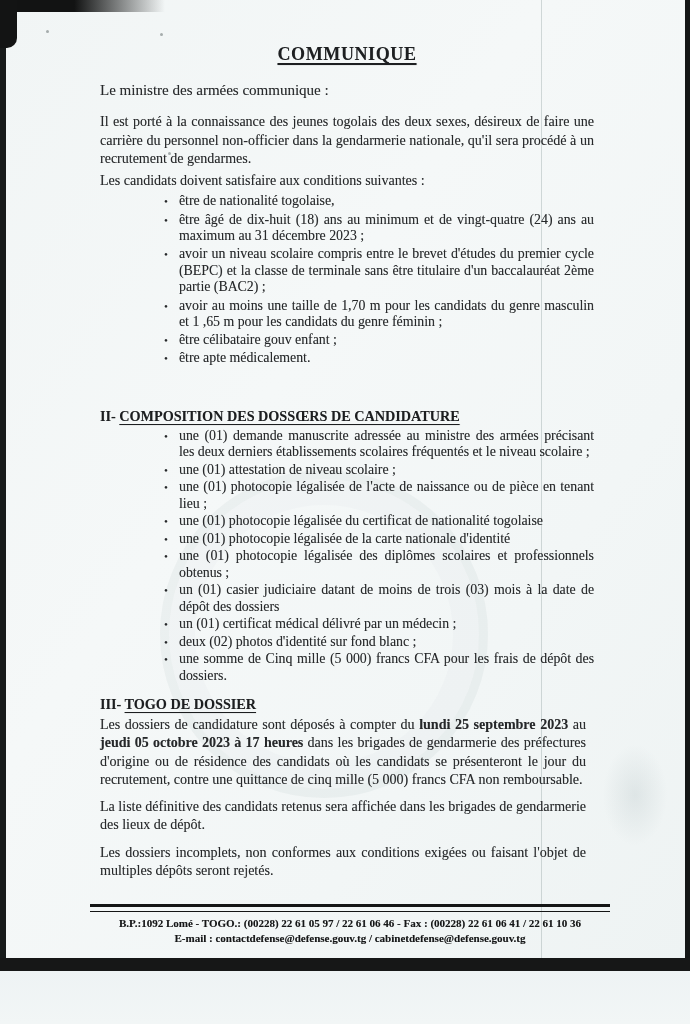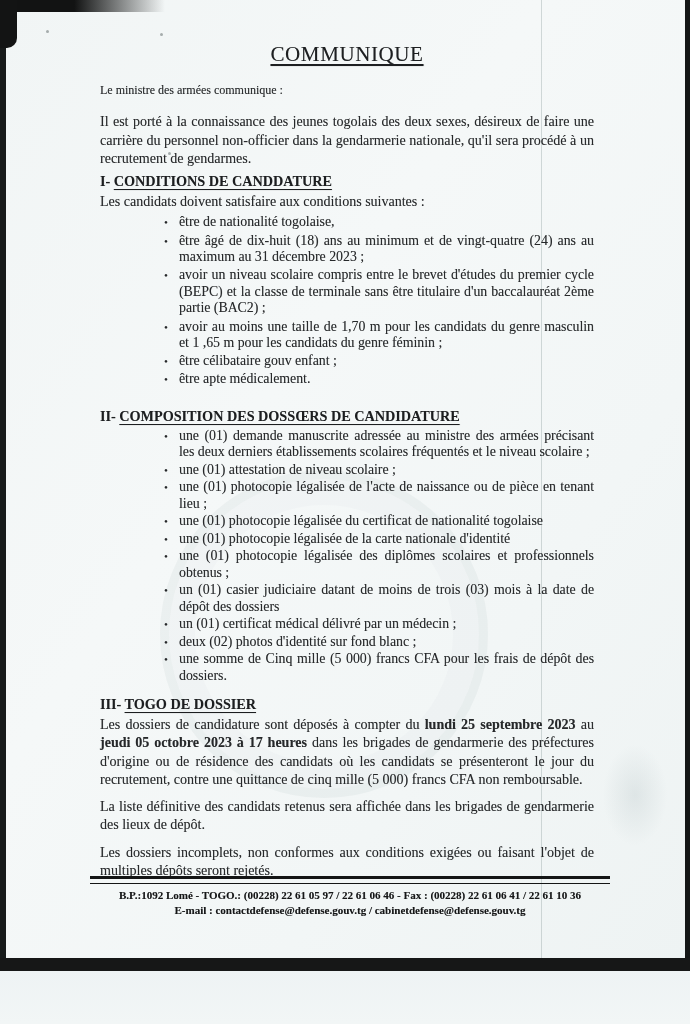--- a/index.html
+++ b/index.html
@@ -32,37 +32,37 @@
   }
   .speck{position:absolute;width:3px;height:3px;border-radius:50%;background:rgba(90,100,100,0.5);}
 
   .sec{position:absolute;left:100px;width:494px;color:#26282a;
     font-size:14px;line-height:18.3px;text-align:justify;
     text-shadow:0.2px 0.2px 0.6px rgba(55,58,58,0.35);}
   .sec1{top:45px;}
   .sec2{top:407px;}
   .sec3{top:695px;}
 
-  .doc-title{text-align:center;font-size:21px;font-weight:normal;letter-spacing:0.6px;
+  .doc-title{text-align:center;font-size:18px;font-weight:bold;letter-spacing:0.6px;
     margin:0 0 18px 0;color:#1d1f21;}
   .doc-title span{text-decoration:underline;text-underline-offset:3px;text-decoration-thickness:1.6px;}
-  .lead{font-size:12px;line-height:19px;margin:0 0 13px 0;text-align:left;}
+  .lead{font-size:15px;line-height:19px;margin:0 0 13px 0;text-align:left;}
   .para{margin:0 0 4px 0;}
   .heading{font-weight:bold;font-size:14.2px;line-height:19px;color:#1c1e20;margin:0 0 2px 0;text-align:left;}
   .heading .h-underline{text-decoration:underline;text-underline-offset:2.5px;text-decoration-thickness:1.4px;}
   .list-lead{margin:0 0 3px 0;text-align:left;}
   .list{padding-left:64px;margin:0;}
   .li{display:flex;margin-bottom:1.5px;font-size:13.8px;line-height:16.6px;}
   .li .bullet{flex:none;width:8px;font-size:11px;line-height:16.6px;margin-right:7px;}
   .li .li-text{flex:1;text-align:justify;}
   .sec2 .li{line-height:16.4px;margin-bottom:1px;}
-  .p3{margin:0 0 9px 0;}
+  .p3{margin:0 8px 9px 0;}
   .b{font-weight:bold;}
 
-  .footer{position:absolute;left:90px;top:876px;width:520px;color:#151617;}
+  .footer{position:absolute;left:90px;top:904px;width:520px;color:#151617;}
   .footer-rule{height:4px;border-top:3.5px solid #141515;border-bottom:1.6px solid #141515;margin-bottom:4px;}
   .footer-line{font-weight:bold;font-size:11px;line-height:14.5px;text-align:center;white-space:nowrap;
     text-shadow:0.2px 0.2px 0.5px rgba(40,42,42,0.4);}
 </style>
 </head>
 <body>
 
 <div class="scan">
   <div class="paper"></div>
   <div class="fold-line"></div>
@@ -73,24 +73,20 @@
   <div class="speck" style="left:168px;top:152px;"></div>
   <div class="speck" style="left:30px;top:986px;"></div>
   <div class="speck" style="left:124px;top:990px;"></div>
 
   <div class="sec sec1">
     <div class="doc-title">
       <span>COMMUNIQUE</span>
     </div>
     <div class="lead">Le ministre des armées communique :</div>
     <div class="para">Il est porté à la connaissance des jeunes togolais des deux sexes, désireux de faire une carrière du personnel non-officier dans la gendarmerie nationale, qu'il sera procédé à un recrutement de gendarmes.</div>
-    <div class="heading">
-      <span>I-</span>
-      <span class="h-underline">CONDITIONS DE CANDDATURE</span>
-    </div>
     <div class="list-lead">Les candidats doivent satisfaire aux conditions suivantes :</div>
     <div class="list">
         <div class="li">
           <span class="bullet">•</span>
           <span class="li-text">être de nationalité togolaise,</span>
         </div>
         <div class="li">
           <span class="bullet">•</span>
           <span class="li-text">être âgé de dix-huit (18) ans au minimum et de vingt-quatre (24) ans au maximum au 31 décembre 2023  ;</span>
         </div>

